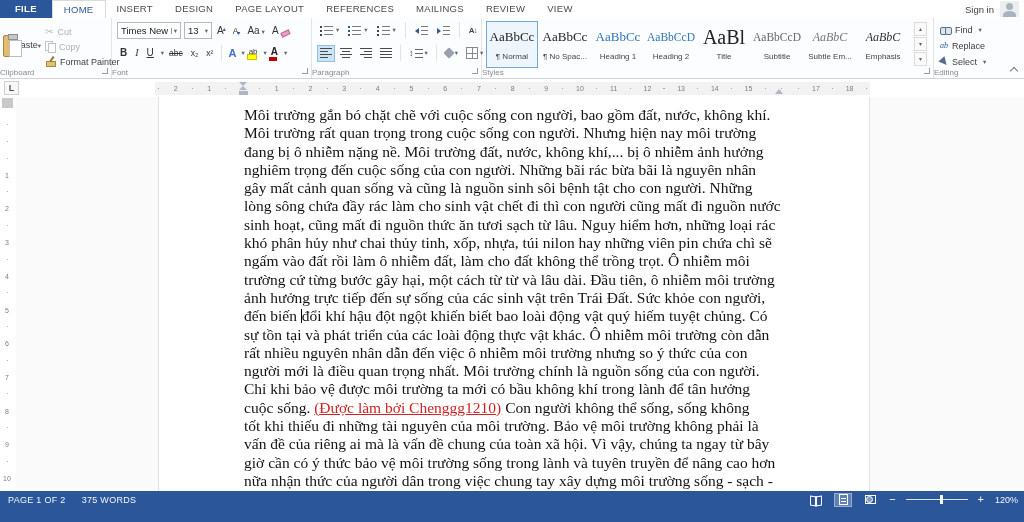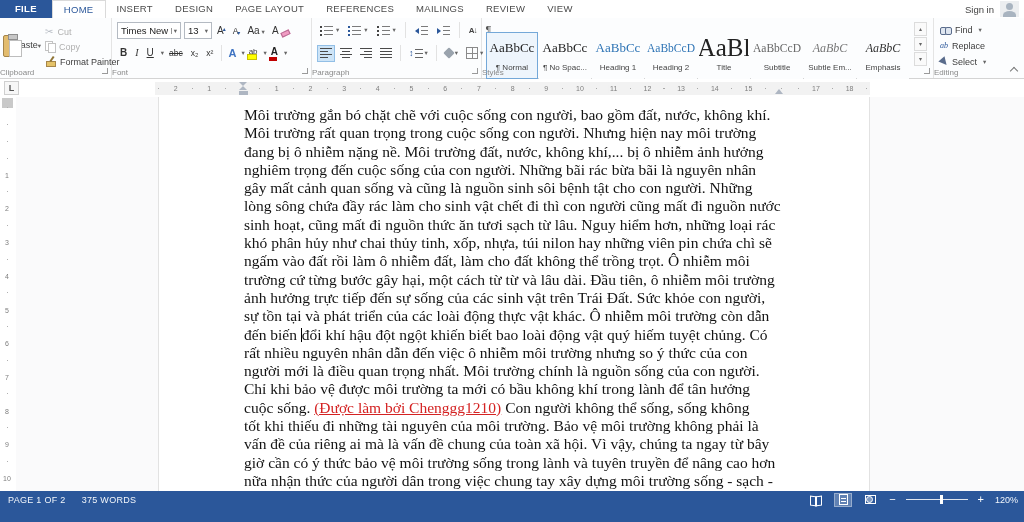--- a/index.html
+++ b/index.html
@@ -91,27 +91,27 @@
   .ico-align.c::after { left:2px; } .ico-align.r::after { left:auto; right:0; } .ico-align.j::after { width:12px; }
   .ls-ico { display:flex; align-items:center; gap:1px; font-size:9px; color:#2b579a; }
   .ls-lines { position:relative; width:8px; height:11px; }
   .ls-lines::before { content:""; position:absolute; left:0; top:1px; width:8px; height:1px; background:#666; box-shadow:0 4px 0 #666, 0 8px 0 #666; }
   .bucket { width:8px; height:8px; background:#9aa3ad; transform:rotate(45deg); border-radius:1px; }
   .ico-borders { width:12px; height:12px; border:1px solid #8a8a8a;
       background:linear-gradient(#8a8a8a,#8a8a8a) 50% 0/1px 100% no-repeat, linear-gradient(#8a8a8a,#8a8a8a) 0 50%/100% 1px no-repeat; }
 
   
   .g-styles { width:452px; }
-  .styles-gallery { position:absolute; left:4px; top:14px; display:flex;align-items:center; }
+  .styles-gallery { position:absolute; left:4px; top:3px; display:flex;align-items:center; }
   .style-card { width:52px; height:47px; border:1px solid transparent; margin-right:1px; text-align:center; overflow:hidden; background:#fcfdfe; }
   .style-card.selected { border-color:#74a8d8; background:#eef5fc; }
   .style-prev { height:30px; display:flex; align-items:center; justify-content:center; font-family:"Liberation Serif",serif; font-size:13px; color:#222; white-space:nowrap; overflow:hidden; }
   .sp-h1 { color:var(--heading); }
   .sp-h2 { color:var(--heading); font-size:11.5px; }
-  .sp-title { font-size:25px; }
+  .sp-title { font-size:20px; }
   .sp-subtitle { color:#666; font-size:11.5px; }
   .sp-subtle { color:#777; font-style:italic; font-size:12px; }
   .sp-emphasis { font-style:italic; color:#333; font-size:12px; }
   .style-label { font-size:8px; color:#444; white-space:nowrap; overflow:hidden; }
   .styles-scroll { position:absolute; right:6px; top:4px; width:13px; }
   .gbtn { width:13px; height:14px; border:1px solid #dcdcdc; background:#fafafa; font-size:6px; color:#666; text-align:center; line-height:13px; margin-bottom:1px; }
 
   
   .g-edit { width:76px; }
   .ed-rows { position:absolute; left:6px; top:4px; }
@@ -442,22 +442,22 @@
           <div class="line"><span>Môi trường rất quan trọng trong cuộc sống con người. Nhưng hiện nay môi trường</span></div>
           <div class="line"><span>đang bị ô nhiễm nặng nề. Môi trường đất, nước, không khí,... bị ô nhiễm ảnh hưởng</span></div>
           <div class="line"><span>nghiêm trọng đến cuộc sống của con người. Những bãi rác bừa bãi là nguyên nhân</span></div>
           <div class="line"><span>gây mất cảnh quan sống và cũng là nguồn sinh sôi bệnh tật cho con người. Những</span></div>
           <div class="line"><span>lòng sông chứa đầy rác làm cho sinh vật chết đi thì con người cũng mất đi nguồn nước</span></div>
           <div class="line"><span>sinh hoạt, cũng mất đi nguồn thức ăn tươi sạch từ lâu. Nguy hiểm hơn, những loại rác</span></div>
           <div class="line"><span>khó phân hủy như chai thủy tinh, xốp, nhựa, túi nilon hay những viên pin chứa chì sẽ</span></div>
           <div class="line"><span>ngấm vào đất rồi làm ô nhiễm đất, làm cho đất không thể trồng trọt. Ô nhiễm môi</span></div>
           <div class="line"><span>trường cứ từng bước gây hại, một cách từ từ và lâu dài. Đầu tiên, ô nhiễm môi trường</span></div>
           <div class="line"><span>ảnh hưởng trực tiếp đến sự sống của các sinh vật trên Trái Đất. Sức khỏe con người,</span></div>
+          <div class="line"><span>đến biến </span><span class="caret"></span><span>đổi khí hậu đột ngột khiến biết bao loài động vật quý hiếm tuyệt chủng. Có</span></div>
           <div class="line"><span>sự tồn tại và phát triển của các loài động thực vật khác. Ô nhiễm môi trường còn dẫn</span></div>
-          <div class="line"><span>đến biến </span><span class="caret"></span><span>đổi khí hậu đột ngột khiến biết bao loài động vật quý hiếm tuyệt chủng. Có</span></div>
           <div class="line"><span>rất nhiều nguyên nhân dẫn đến việc ô nhiễm môi trường nhưng so ý thức của con</span></div>
           <div class="line"><span>người mới là điều quan trọng nhất. Môi trường chính là nguồn sống của con người.</span></div>
           <div class="line"><span>Chỉ khi bảo vệ được môi trường ta mới có bầu không khí trong lành để tân hưởng</span></div>
           <div class="line"><span>cuộc sống. </span><span class="seg-r">(Được làm bởi Chenggg1210)</span><span> Con người không thể sống, sống không</span></div>
           <div class="line"><span>tốt khi thiếu đi những tài nguyên của môi trường. Bảo vệ môi trường không phải là</span></div>
           <div class="line"><span>vấn đề của riêng ai mà là vấn đề chung của toàn xã hội. Vì vậy, chúng ta ngay từ bây</span></div>
           <div class="line"><span>giờ cần có ý thức bảo vệ môi trường sống trong lành và tuyên truyền để nâng cao hơn</span></div>
           <div class="line"><span>nữa nhận thức của người dân trong việc chung tay xây dựng môi trường sống - sạch -</span></div>
           <div class="line"><span>đẹp.</span></div>
         </div>

